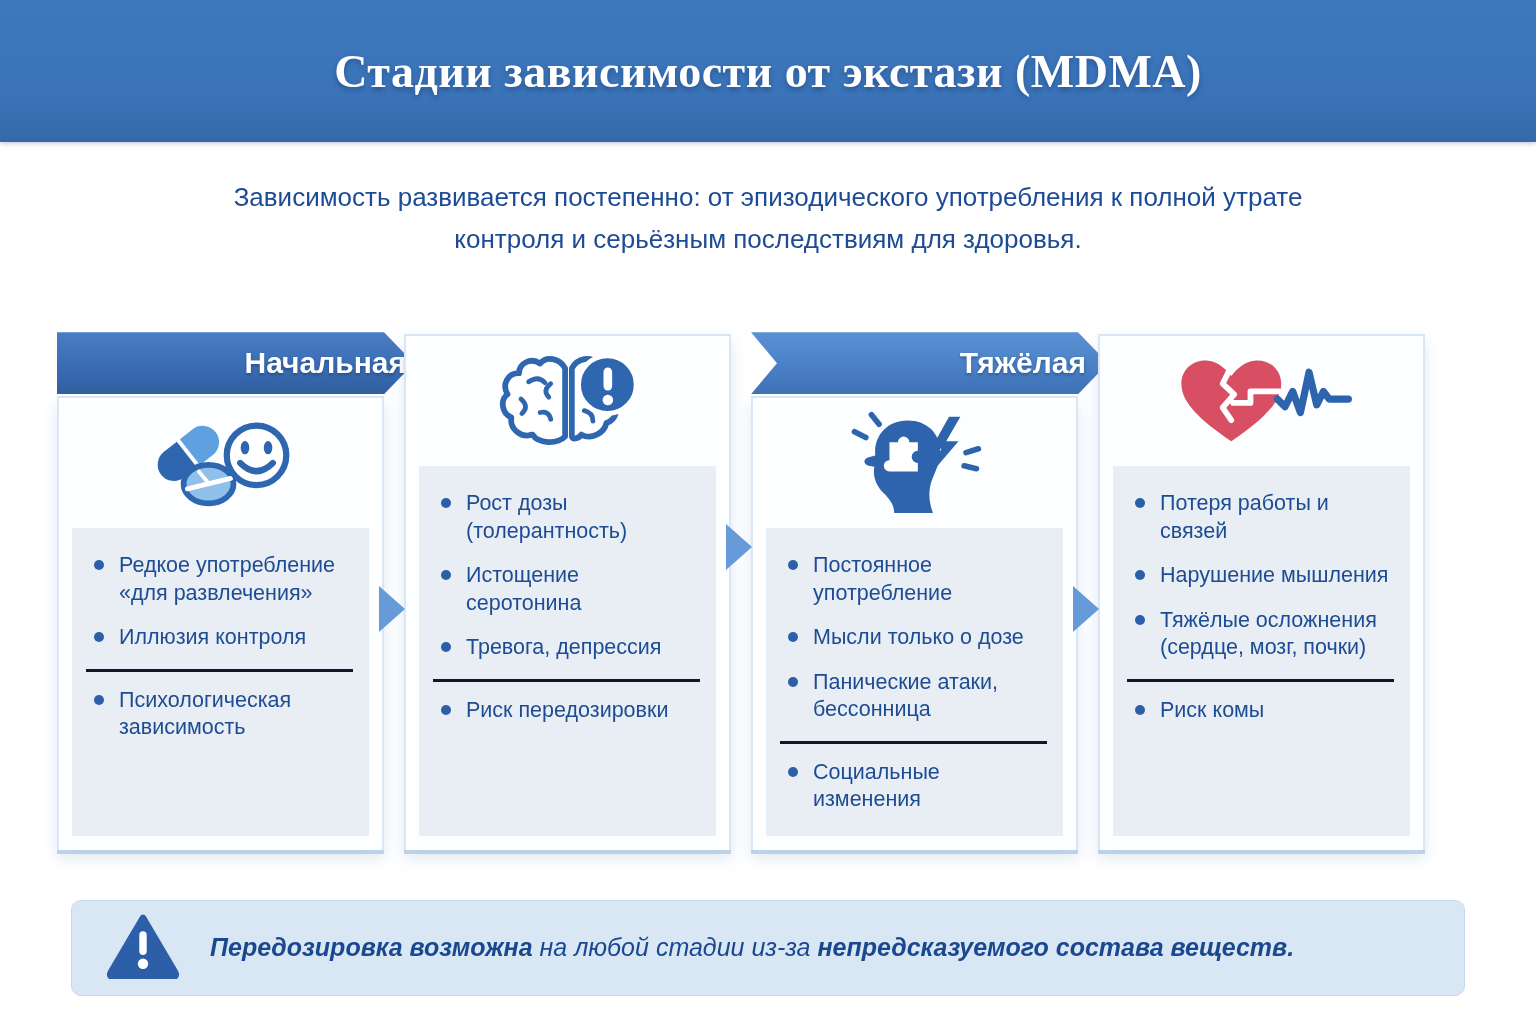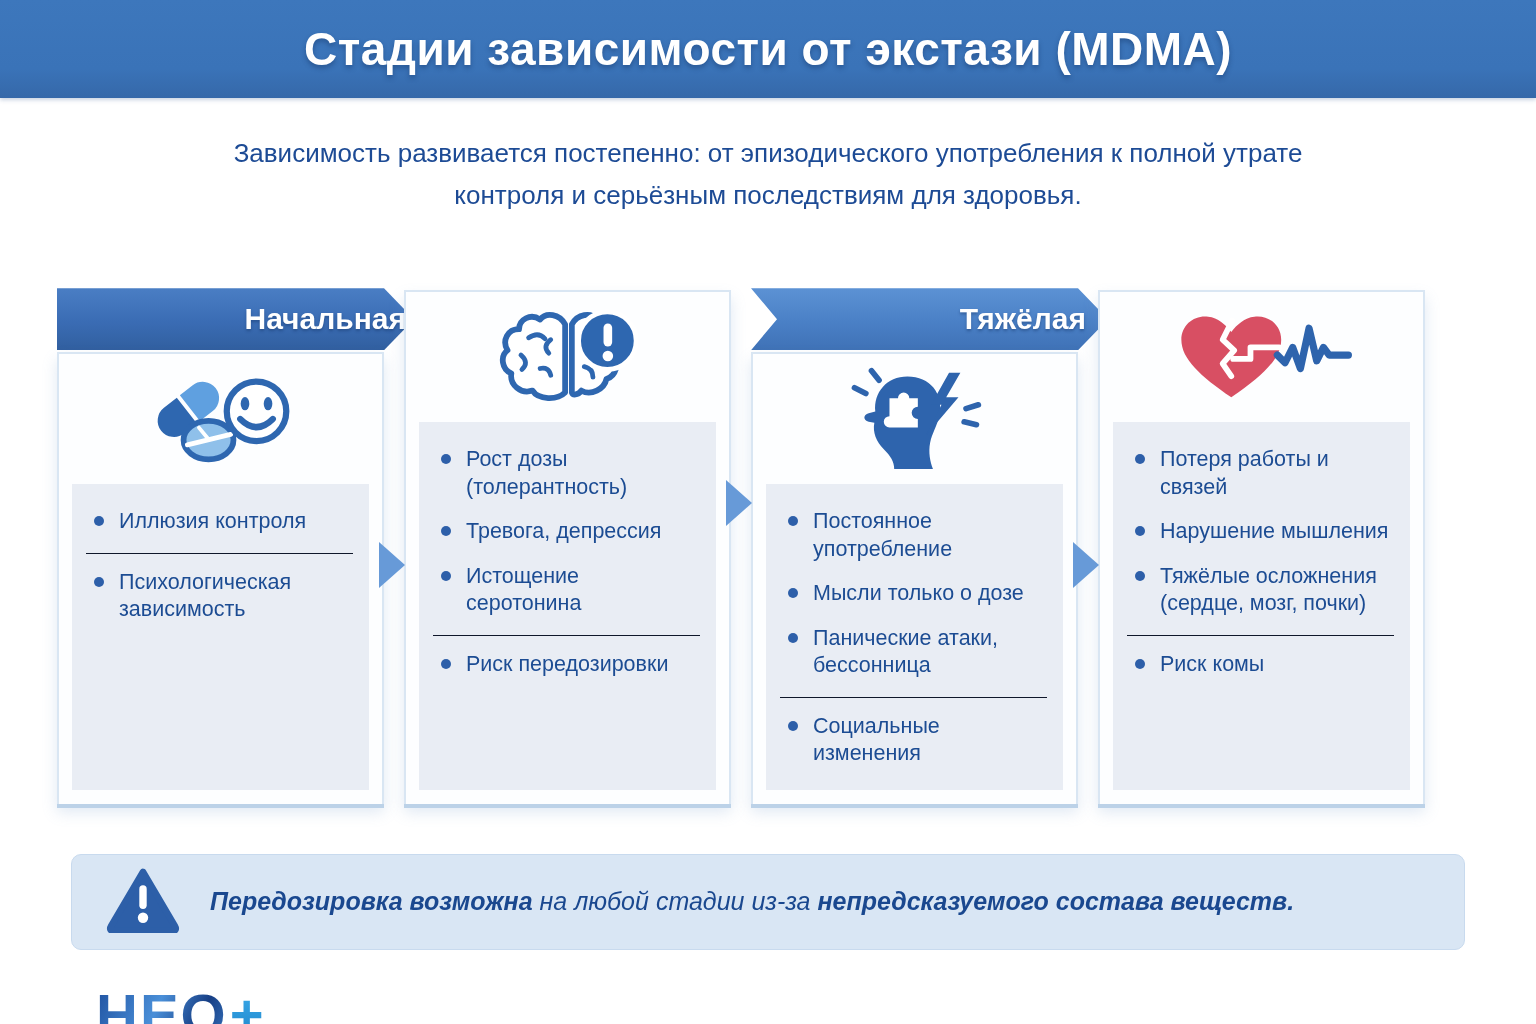--- a/index.html
+++ b/index.html
@@ -2,24 +2,25 @@
 <html lang="ru"><head>
 <meta charset="utf-8">
 <style>
   * { margin:0; padding:0; box-sizing:border-box; }
   html,body { width:1536px; height:1024px; overflow:hidden;
     font-family:"Liberation Sans","DejaVu Sans",sans-serif;
     background:#ffffff; }
 
   
   .top-banner{
-    height:98px;
+    height:142px;
     background:linear-gradient(180deg,#3d77bc 0%,#3a73b8 70%,#3568a9 100%);
     display:flex;align-items:center;justify-content:center;
     box-shadow:0 2px 4px rgba(40,80,140,.25);
+    font-family:Liberation Serif, serif;
   }
   .top-banner h1{
     color:#ffffff;font-size:46px;font-weight:bold;letter-spacing:.5px;
     text-shadow:0 3px 5px rgba(20,50,100,.45);
   }
 
   
   .intro{
     margin:34px auto 0;max-width:1140px;text-align:center;
     color:#1d4b95;font-size:26px;line-height:1.62;font-weight:normal;
@@ -65,21 +66,21 @@
   .panel ul{ list-style:none; }
   .panel li{
     position:relative;padding-left:33px;margin-bottom:17px;
     color:#1c4c93;font-size:21.5px;line-height:1.28;
   }
   .panel li::before{
     content:"";position:absolute;left:8px;top:8px;width:10px;height:10px;
     border-radius:50%;background:#2d5fa9;
   }
   .panel li.last-item{
-    border-top:1px solid #0f172a;padding-top:15px;margin-bottom:6px;
+    border-top:3px solid #0f172a;padding-top:15px;margin-bottom:6px;
   }
   .panel li.last-item::before{ top:23px; }
 
   .flow-arrow{
     position:absolute;right:-23px;top:188px;width:0;height:0;z-index:6;
     border-left:26px solid #679ad8;
     border-top:23px solid transparent;border-bottom:23px solid transparent;
   }
 
   
@@ -137,20 +138,21 @@
           <line x1="40" y1="77" x2="85" y2="66" stroke="#ffffff" stroke-width="5" stroke-linecap="round"></line>
           <line x1="62" y1="71" x2="52" y2="59" stroke="#ffffff" stroke-width="4" stroke-linecap="round"></line>
           <circle cx="112" cy="42" r="31" fill="#ffffff" stroke="#2e67b0" stroke-width="6.5"></circle>
           <ellipse cx="100" cy="34" rx="4.5" ry="7" fill="#2e67b0"></ellipse>
           <ellipse cx="124" cy="34" rx="4.5" ry="7" fill="#2e67b0"></ellipse>
           <path d="M95,50 Q112,67 129,50" fill="none" stroke="#2e67b0" stroke-width="6.5" stroke-linecap="round"></path>
         </svg>
       </div>
       <div class="panel">
         <ul>
+          <li>Редкое употребление «для развлечения»</li>
           <li>Иллюзия контроля</li>
           <li class="last-item">Психологическая зависимость</li>
         </ul>
       </div>
       <div class="flow-arrow"></div>
     </div>
   </div>
 
   <div class="stage-col">
     <div class="card">
@@ -164,22 +166,22 @@
           <path d="M79,16 C85,5 99,3 105,11 C115,6 123,14 121,24 C127,30 128,40 123,46 C129,56 125,70 115,73 C113,83 99,91 89,85 C85,90 80,90 79,87 Z" fill="#ffffff" stroke="#2e67b0" stroke-width="6" stroke-linejoin="round"></path>
           <path d="M92,60 q9,2 9,11" fill="none" stroke="#2e67b0" stroke-width="5" stroke-linecap="round"></path>
           <circle cx="116" cy="33" r="30" fill="#2e67b0" stroke="#ffffff" stroke-width="5"></circle>
           <rect x="112" y="15" width="9" height="24" rx="4.5" fill="#ffffff"></rect>
           <circle cx="116.5" cy="49" r="5.5" fill="#ffffff"></circle>
         </svg>
       </div>
       <div class="panel">
         <ul>
           <li>Рост дозы (толерантность)</li>
+          <li>Истощение серотонина</li>
           <li>Тревога, депрессия</li>
-          <li>Истощение серотонина</li>
           <li class="last-item">Риск передозировки</li>
         </ul>
       </div>
       <div class="flow-arrow"></div>
     </div>
   </div>
 
   <div class="stage-col">
     <div class="chevron chev-3">
       <span>Тяжёлая</span>

